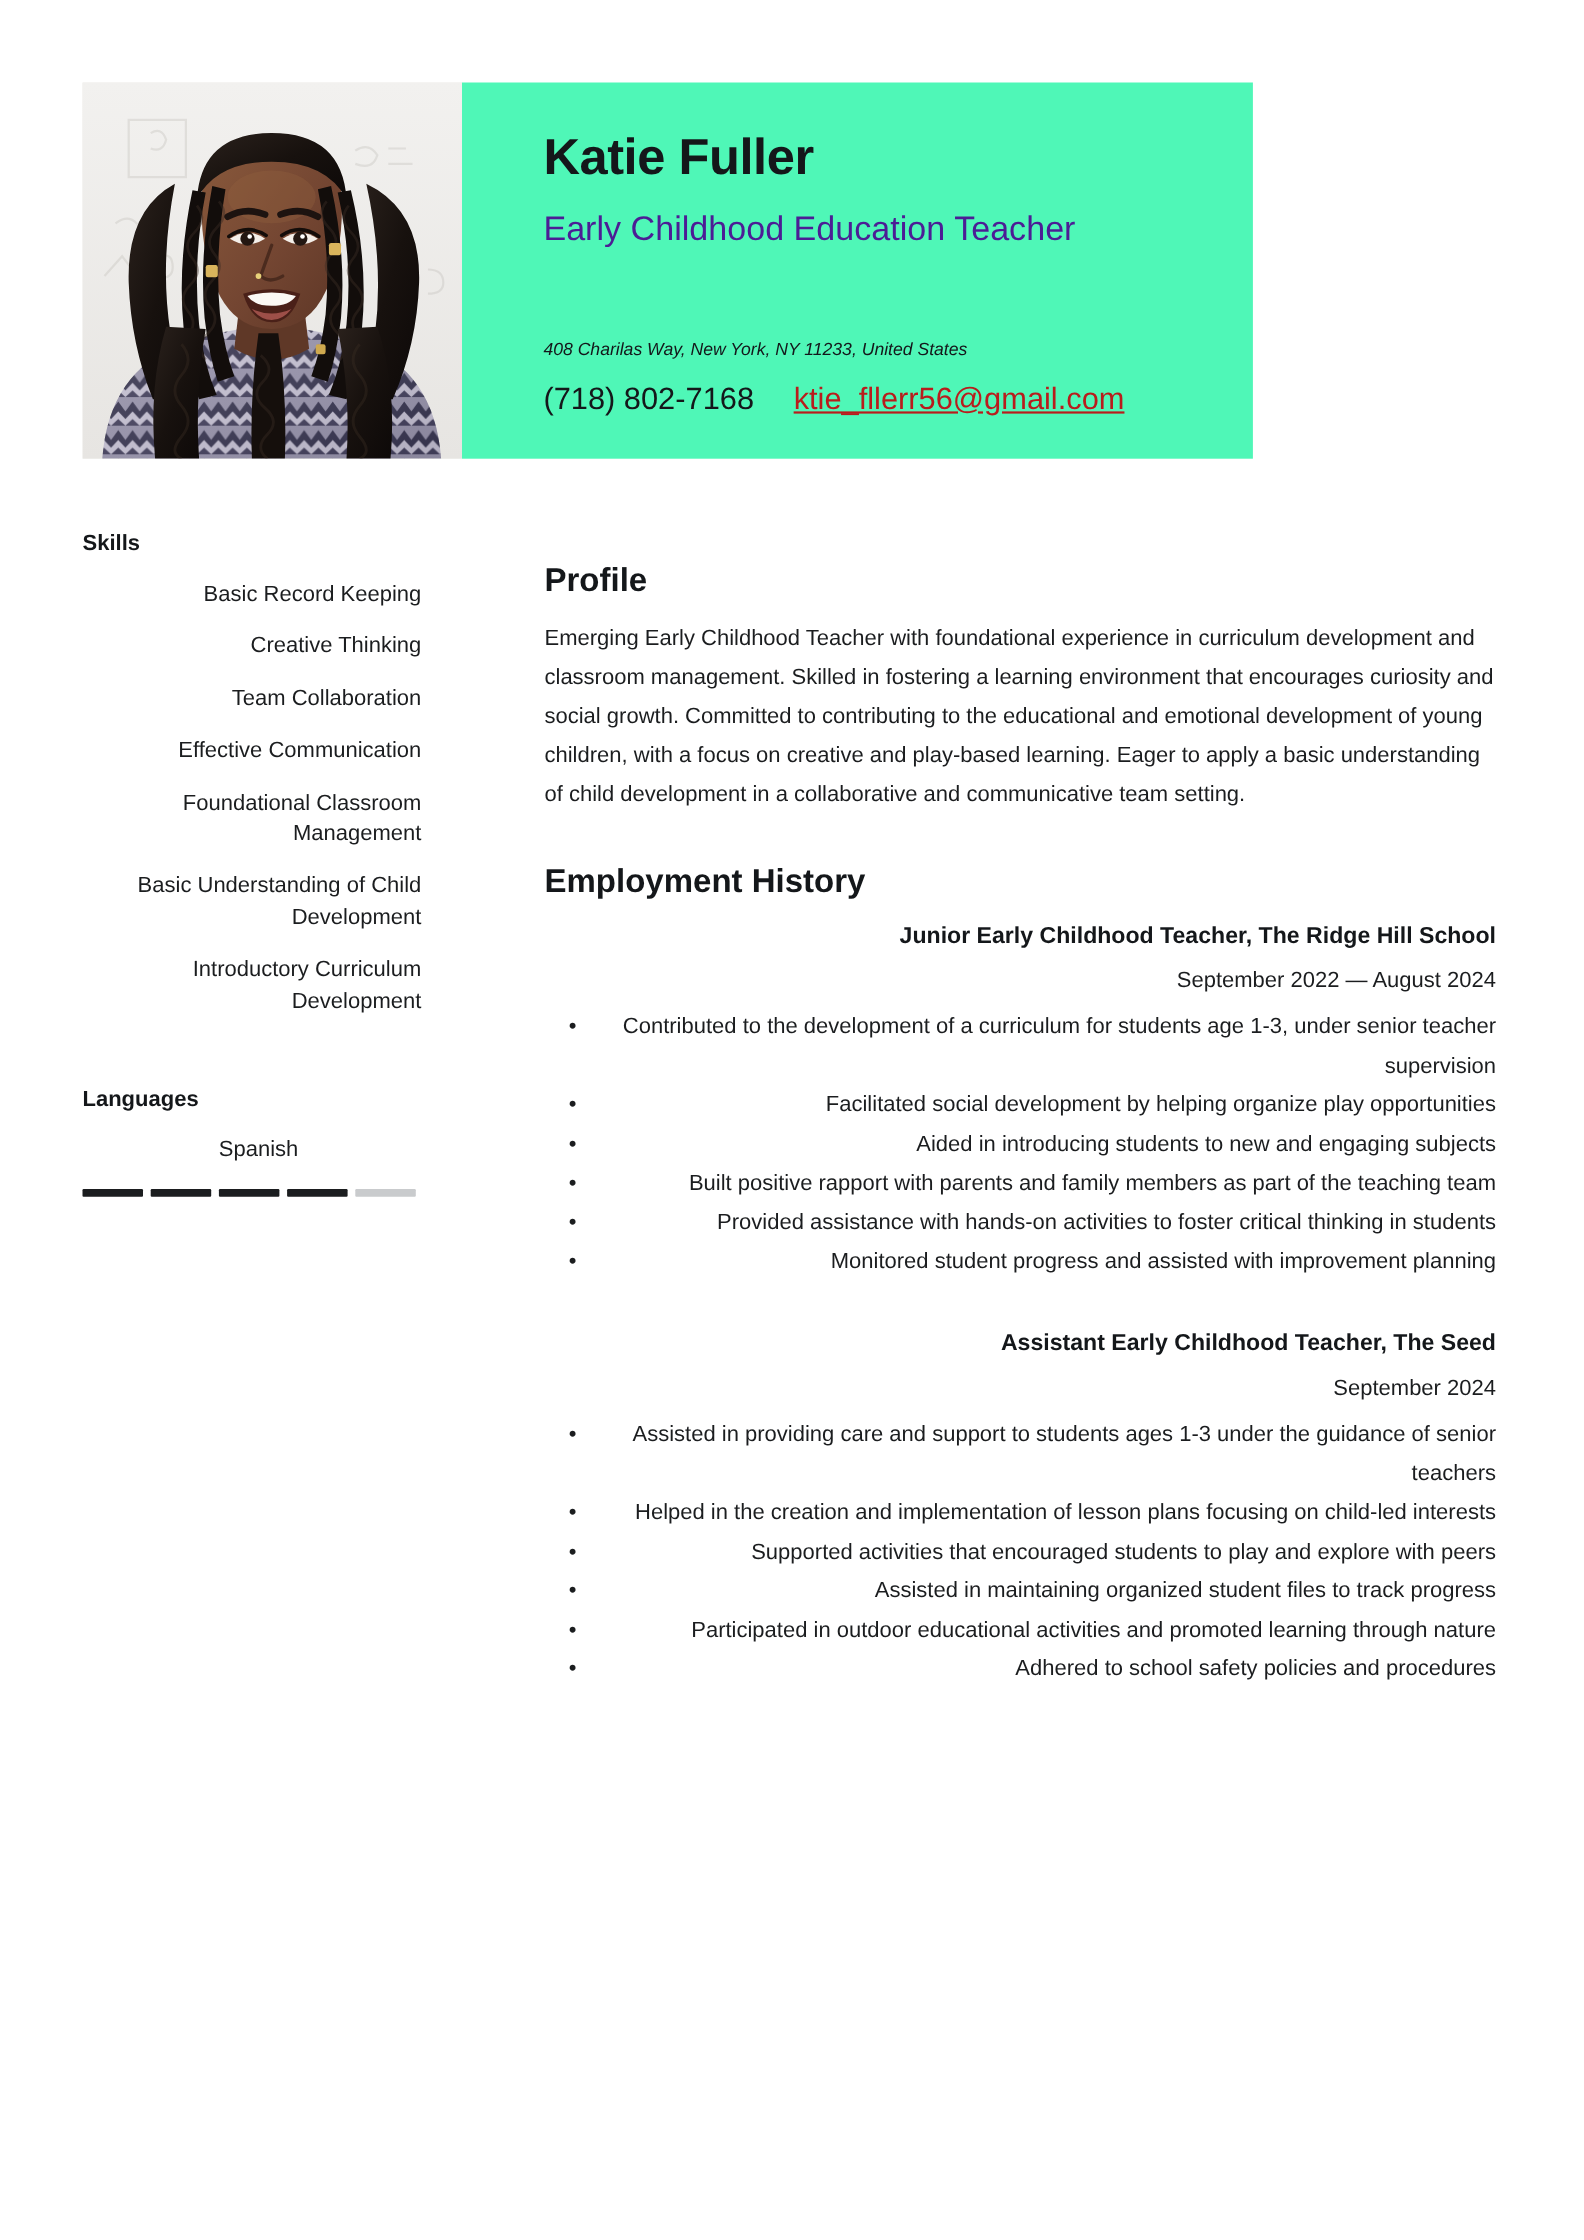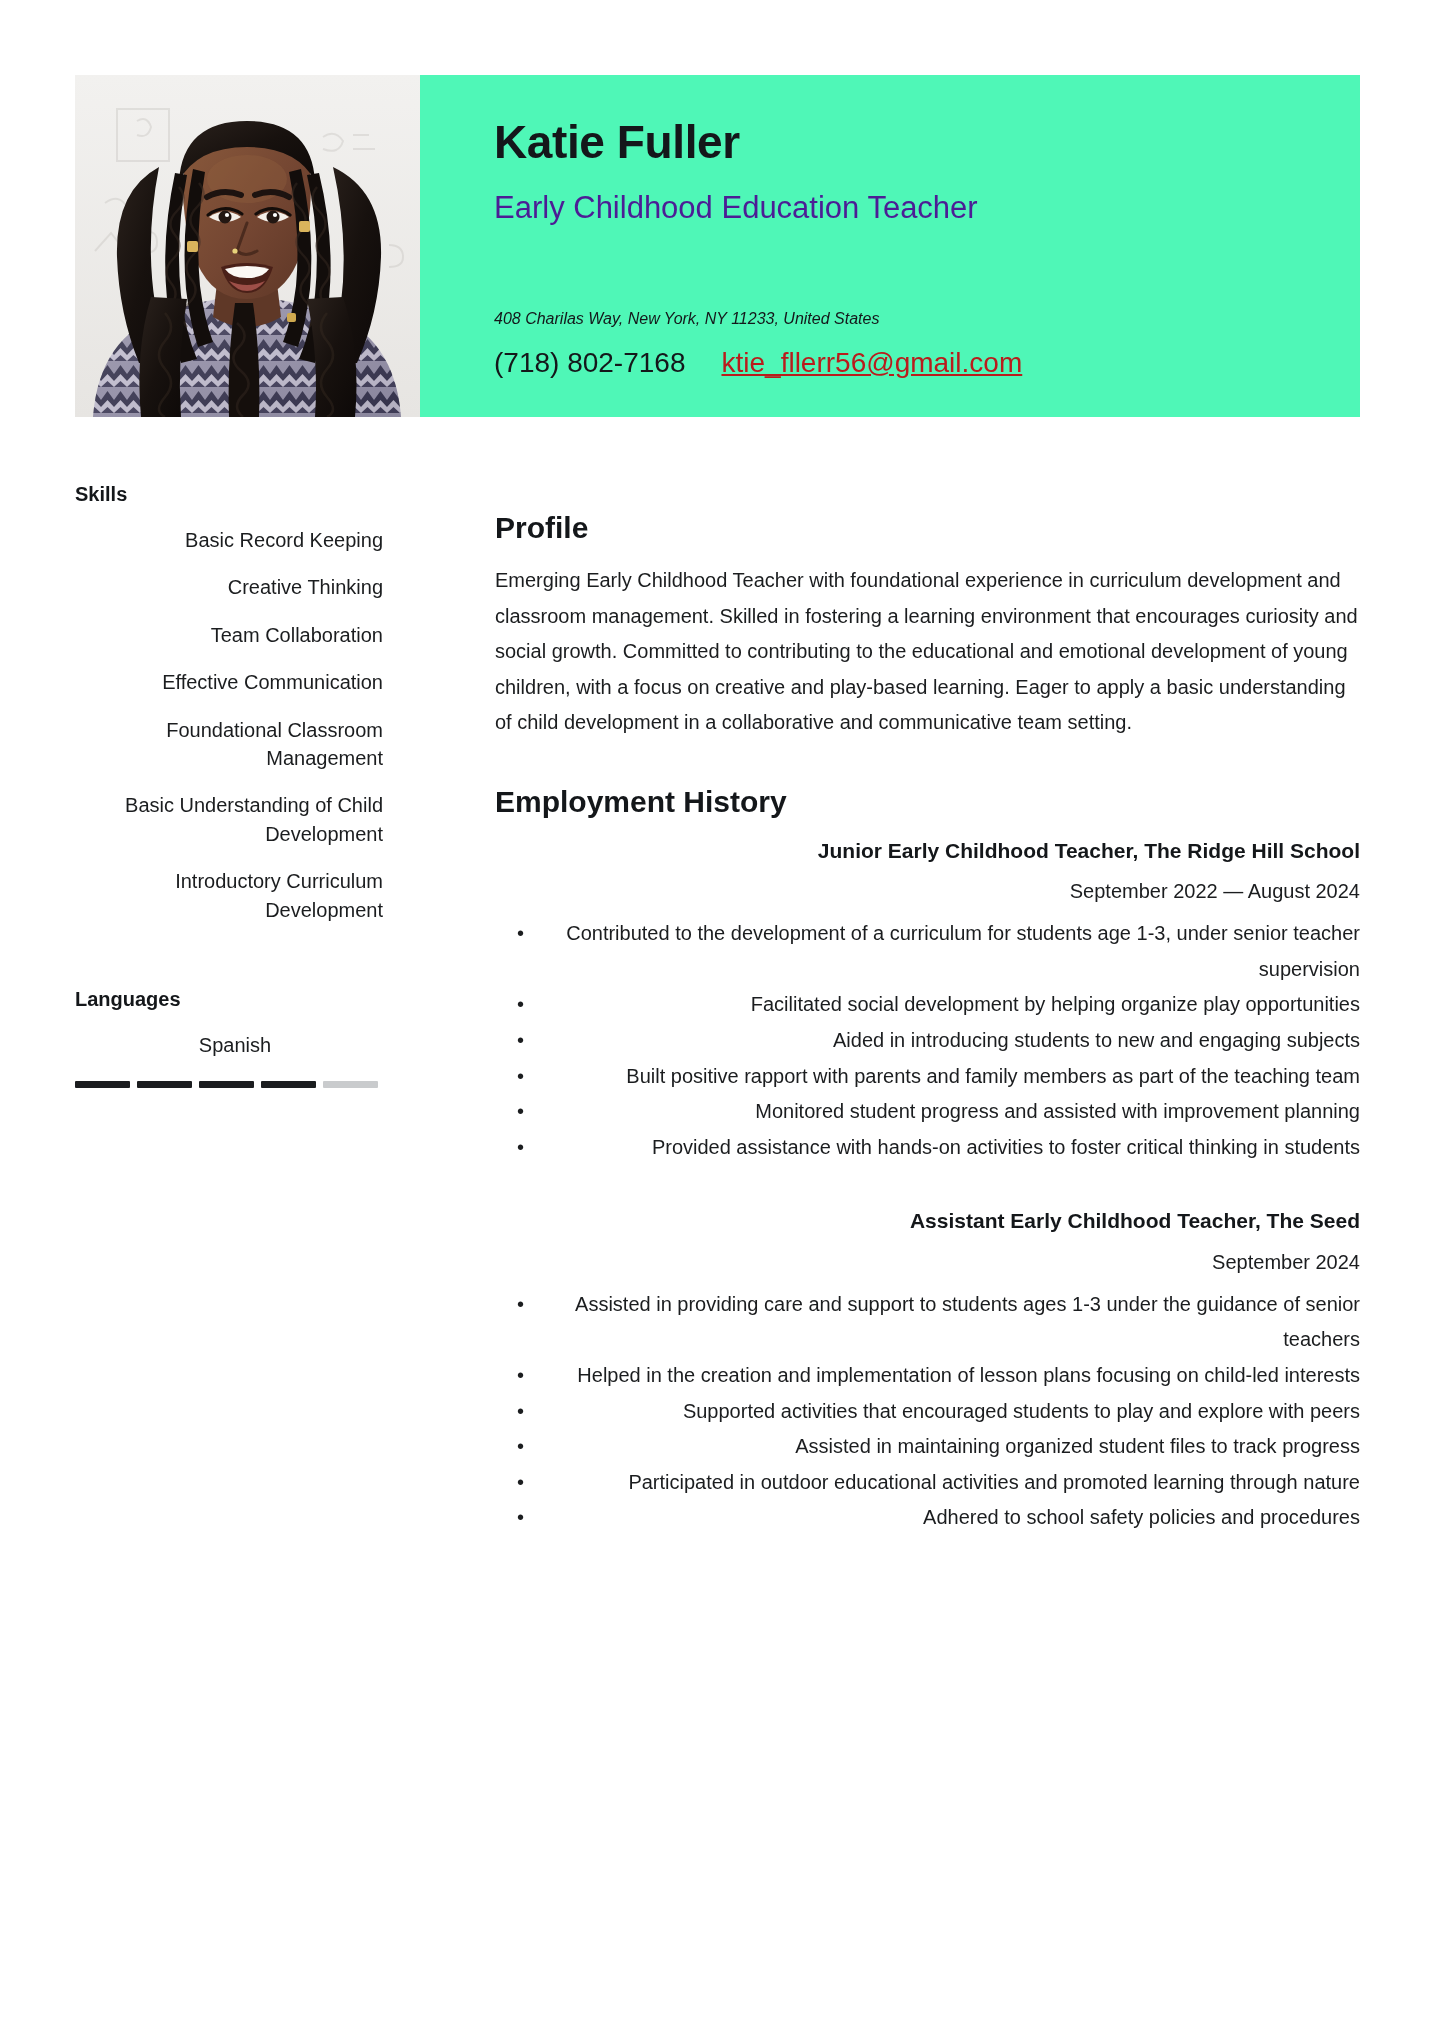--- a/index.html
+++ b/index.html
@@ -21,21 +21,21 @@
     height: 2036px;
     overflow: hidden;
     background: #ffffff;
   }
 
   
   .header {
     position: absolute;
     left: 75px;
     top: 75px;
-    width: 1285px;
+    width: 1064px;
     height: 342px;
     display: flex;
     flex-direction: row;
     align-items: stretch;
   }
   .photo-frame {
     width: 345px;
     height: 342px;
     flex: 0 0 345px;
     position: relative;
@@ -373,22 +373,22 @@
     <div class="section-heading">Employment History</div>
 
     <div class="job">
       <div class="job-heading">Junior Early Childhood Teacher, The Ridge Hill School</div>
       <div class="job-dates">September 2022 — August 2024</div>
       <ul class="job-bullets">
         <li>Contributed to the development of a curriculum for students age 1-3, under senior teacher supervision</li>
         <li>Facilitated social development by helping organize play opportunities</li>
         <li>Aided in introducing students to new and engaging subjects</li>
         <li>Built positive rapport with parents and family members as part of the teaching team</li>
+        <li>Provided assistance with hands-on activities to foster critical thinking in students</li>
         <li>Monitored student progress and assisted with improvement planning</li>
-        <li>Provided assistance with hands-on activities to foster critical thinking in students</li>
       </ul>
     </div>
 
     <div class="job-gap"></div>
 
     <div class="job">
       <div class="job-heading">Assistant Early Childhood Teacher, The Seed</div>
       <div class="job-dates">September 2024</div>
       <ul class="job-bullets">
         <li>Assisted in providing care and support to students ages 1-3 under the guidance of senior teachers</li>

